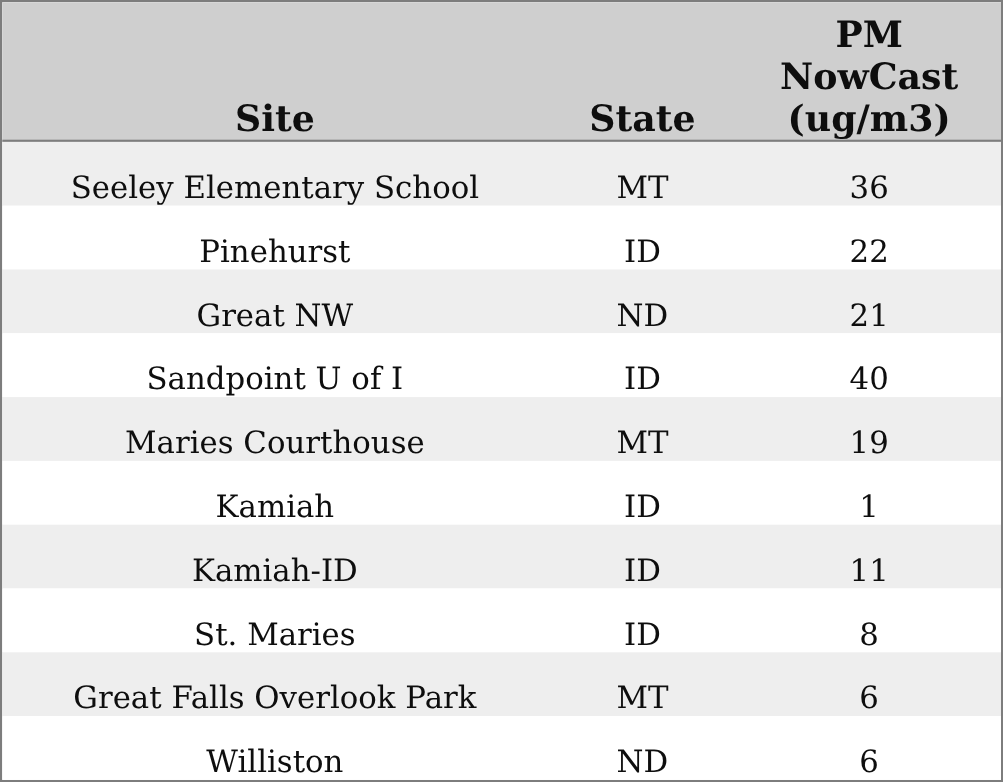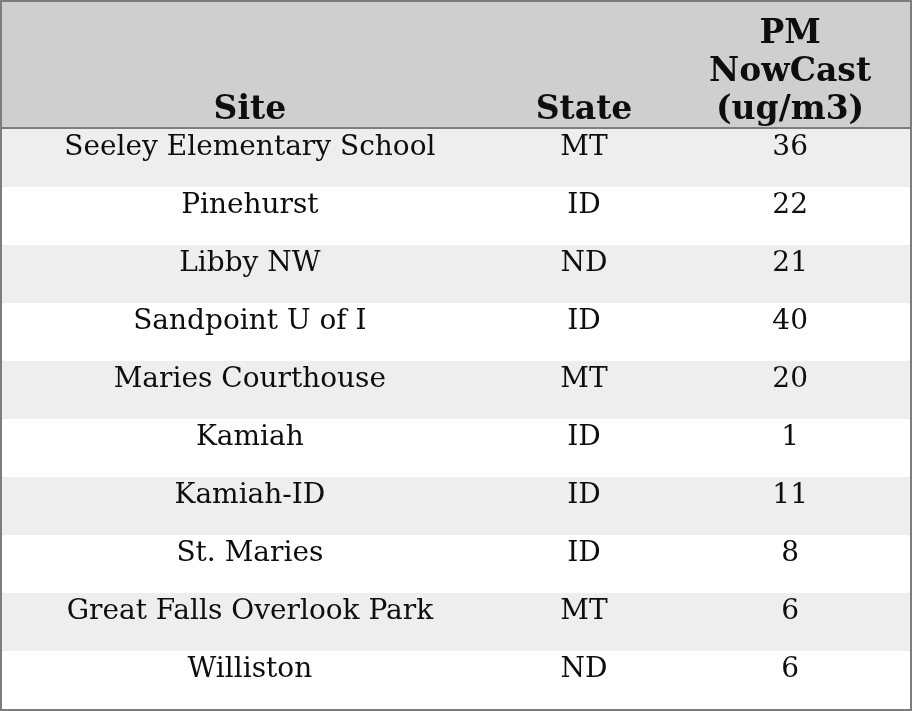--- a/index.html
+++ b/index.html
@@ -42,21 +42,21 @@
     line-height: 1.15;
   }
   .tbody {
     flex: 1 1 auto;
     display: flex;
     flex-direction: column;
   }
   .tr {
     flex: 1 1 auto;
     display: flex;
-    align-items: flex-start;
+    align-items: flex-end;
     background: var(--row-plain);
     font-size: 28px;
   }
   .tr:nth-child(odd) { background: var(--row-stripe); }
   .td {
     display: flex;
     align-items: center;
     justify-content: center;
     text-align: center;
   }
@@ -85,33 +85,33 @@
         <div class="td col-site">Seeley Elementary School</div>
         <div class="td col-state">MT</div>
         <div class="td col-pm_nowcast">36</div>
       </div>
       <div class="tr">
         <div class="td col-site">Pinehurst</div>
         <div class="td col-state">ID</div>
         <div class="td col-pm_nowcast">22</div>
       </div>
       <div class="tr">
-        <div class="td col-site">Libby NW</div>
+        <div class="td col-site">Great NW</div>
         <div class="td col-state">ND</div>
         <div class="td col-pm_nowcast">21</div>
       </div>
       <div class="tr">
         <div class="td col-site">Sandpoint U of I</div>
         <div class="td col-state">ID</div>
         <div class="td col-pm_nowcast">40</div>
       </div>
       <div class="tr">
         <div class="td col-site">Maries Courthouse</div>
         <div class="td col-state">MT</div>
-        <div class="td col-pm_nowcast">20</div>
+        <div class="td col-pm_nowcast">19</div>
       </div>
       <div class="tr">
         <div class="td col-site">Kamiah</div>
         <div class="td col-state">ID</div>
         <div class="td col-pm_nowcast">1</div>
       </div>
       <div class="tr">
         <div class="td col-site">Kamiah-ID</div>
         <div class="td col-state">ID</div>
         <div class="td col-pm_nowcast">11</div>

